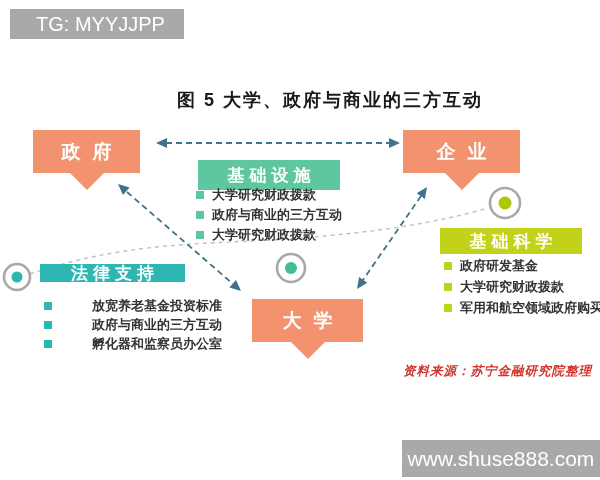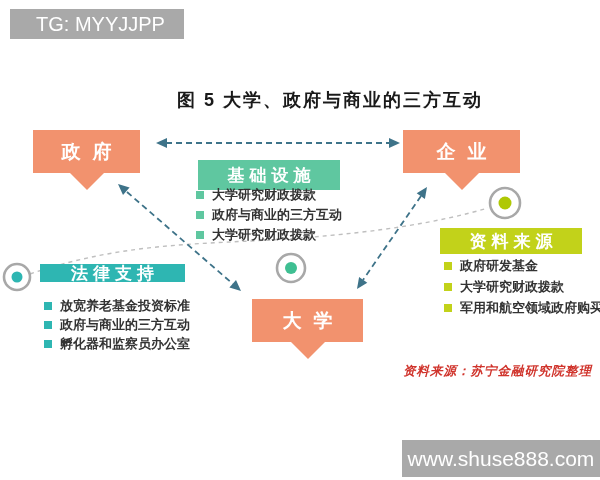--- a/index.html
+++ b/index.html
@@ -42,21 +42,21 @@
   .card-list{list-style:none;margin:0;padding:0;z-index:2;}
   .card-list li{
     display:flex;align-items:center;height:20px;
     font-size:13px;font-weight:600;color:var(--item-text);white-space:nowrap;
   }
   .bullet{width:8px;height:8px;background:var(--card);margin-right:8px;flex:0 0 8px;}
   .hdr-infrastructure{left:198px;top:160px;width:142px;height:30px;}
   .list-infrastructure{left:196px;top:185px;}
   .hdr-legal{left:40px;top:264px;width:145px;height:18px;}
   .list-legal{left:44px;top:296px;}
-  .list-legal li{height:19px;}
+  .list-legal li{height:19px;gap:32px;}
   .hdr-science{left:440px;top:228px;width:142px;height:26px;}
   .list-science{left:444px;top:255px;}
   .list-science li{height:21px;}
   
   .net{left:0;top:0;z-index:1;pointer-events:none;}
   .arrow-line{stroke:var(--arrow);stroke-width:1.8;stroke-dasharray:6 4;fill:none;}
   .arrow-head{fill:var(--arrow);stroke:none;}
   .curve{stroke:var(--curve);stroke-width:1.4;stroke-dasharray:4 4;fill:none;}
   .ring{fill:#fff;stroke:var(--ring);stroke-width:2.6;}
   .dot-teal{fill:var(--dot-teal);}
@@ -141,21 +141,21 @@
   <li>
     <span class="bullet"></span>
     <span>政府与商业的三方互动</span>
   </li>
   <li>
     <span class="bullet"></span>
     <span>孵化器和监察员办公室</span>
   </li>
 </ul>
 
-<div class="abs card-header hdr-science" style="--card: #C2D21A;">资料来源</div>
+<div class="abs card-header hdr-science" style="--card: #C2D21A;">基础科学</div>
 <ul class="abs card-list list-science" style="--card: #C2D21A;">
   <li>
     <span class="bullet"></span>
     <span>政府研发基金</span>
   </li>
   <li>
     <span class="bullet"></span>
     <span>大学研究财政拨款</span>
   </li>
   <li>

